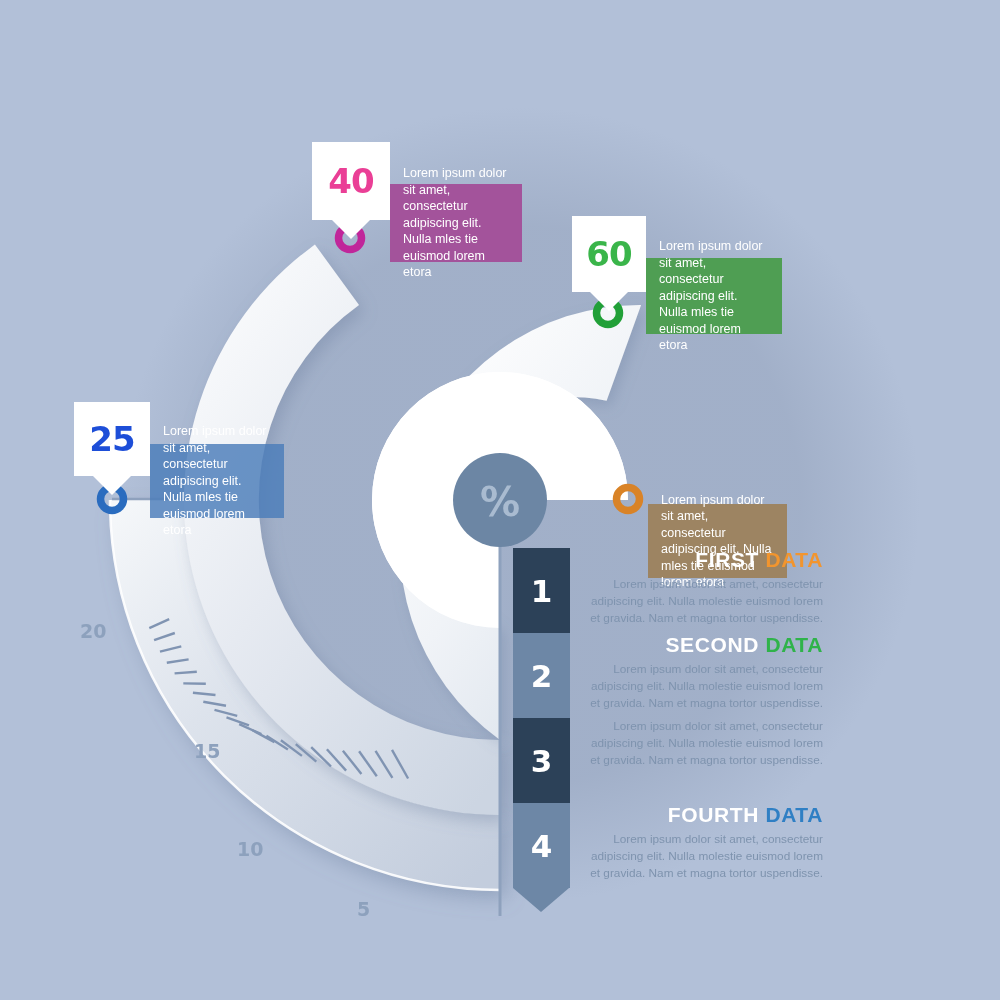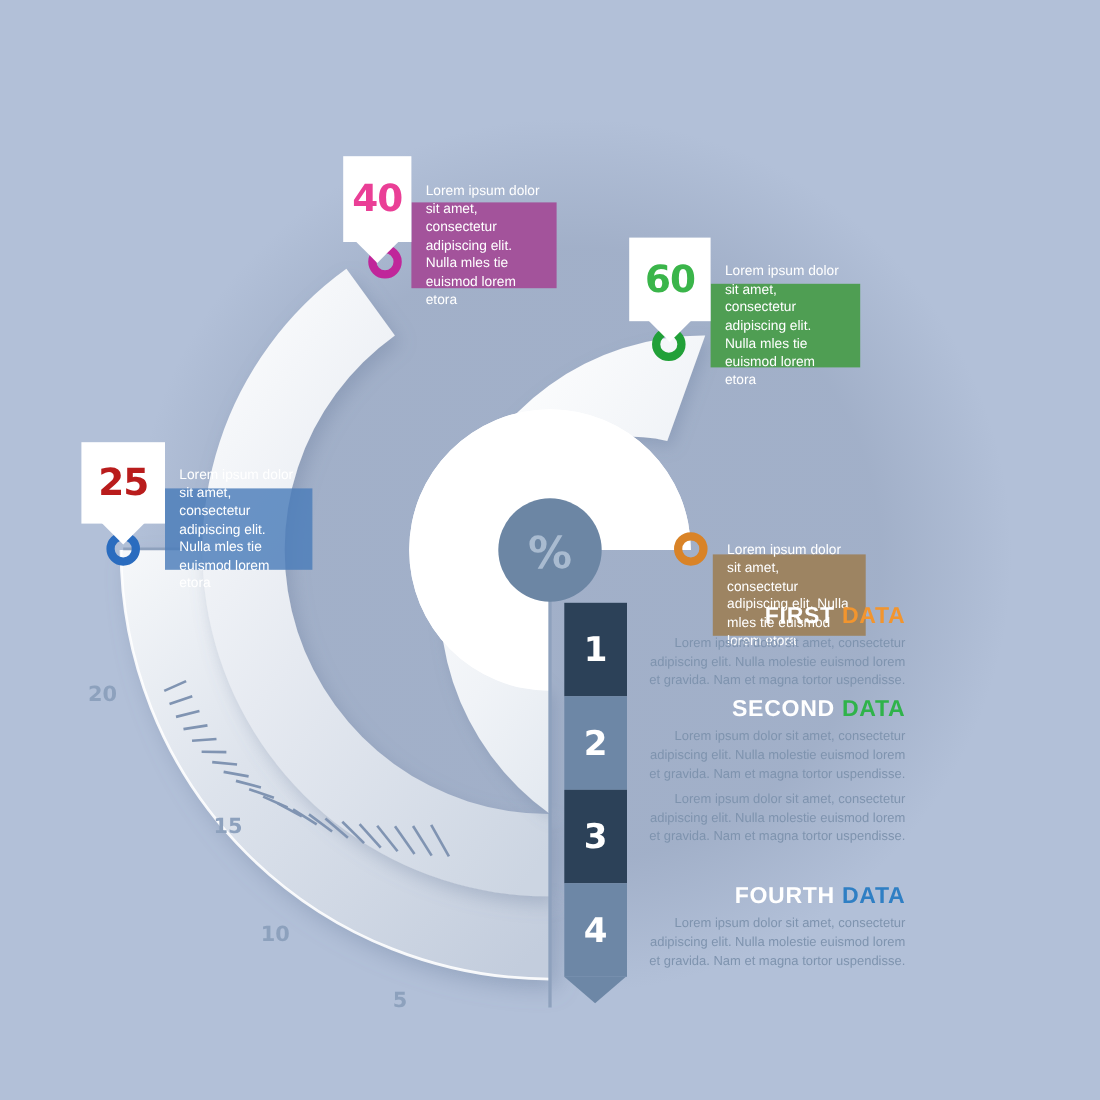--- a/index.html
+++ b/index.html
@@ -254,38 +254,38 @@
     <circle cx="500" cy="500" r="47" fill="#6c86a4"></circle>
     <text x="500" y="516" text-anchor="middle" font-family="DejaVu Sans, sans-serif" font-size="40" font-weight="bold" fill="#a9bbd0">%</text>
   </svg>
 
   <div class="tick-label" style="left:80px;  top:620px;">20</div>
   <div class="tick-label" style="left:146px; top:740px;margin-left:48px;">15</div>
   <div class="tick-label" style="left:237px; top:838px;">10</div>
   <div class="tick-label" style="left:357px; top:898px;">5</div>
 
   <div class="callout" style="left:312px; top:142px;">
-    <div class="num-box" style="width:62px; height:78px;">
+    <div class="num-box" style="width:78px; height:78px;">
       <span class="num" style="color:#ea3f96;">40</span>
       <span class="tail-down" style="border-top-color:#ffffff;"></span>
     </div>
     <div class="body-box" style="width:132px; height:78px; background:#a3539b;">Lorem ipsum dolor sit amet, consectetur adipiscing elit. Nulla mles tie euismod lorem etora</div>
   </div>
 
   <div class="callout" style="left:572px; top:216px;">
     <div class="num-box" style="width:74px; height:76px;">
       <span class="num" style="color:#3ab54a;">60</span>
       <span class="tail-down"></span>
     </div>
     <div class="body-box" style="width:136px; height:76px; background:#4f9e53;">Lorem ipsum dolor sit amet, consectetur adipiscing elit. Nulla mles tie euismod lorem etora</div>
   </div>
 
   <div class="callout" style="left:74px; top:402px;">
     <div class="num-box" style="width:76px; height:74px;">
-      <span class="num" style="color:#b91c1c;">25</span>
+      <span class="num" style="color:#1d4ed8;">25</span>
       <span class="tail-down"></span>
     </div>
     <div class="body-box" style="width:134px; height:74px; background:rgba(74,125,186,0.82);">Lorem ipsum dolor sit amet, consectetur adipiscing elit. Nulla mles tie euismod lorem etora</div>
   </div>
 
   <div class="callout" style="left:648px; top:462px;">
     <div class="body-box" style="width:139px; height:74px; background:#9d8462;">Lorem ipsum dolor sit amet, consectetur adipiscing elit. Nulla mles tie euismod lorem etora</div>
   </div>
 
   <div class="legend">

